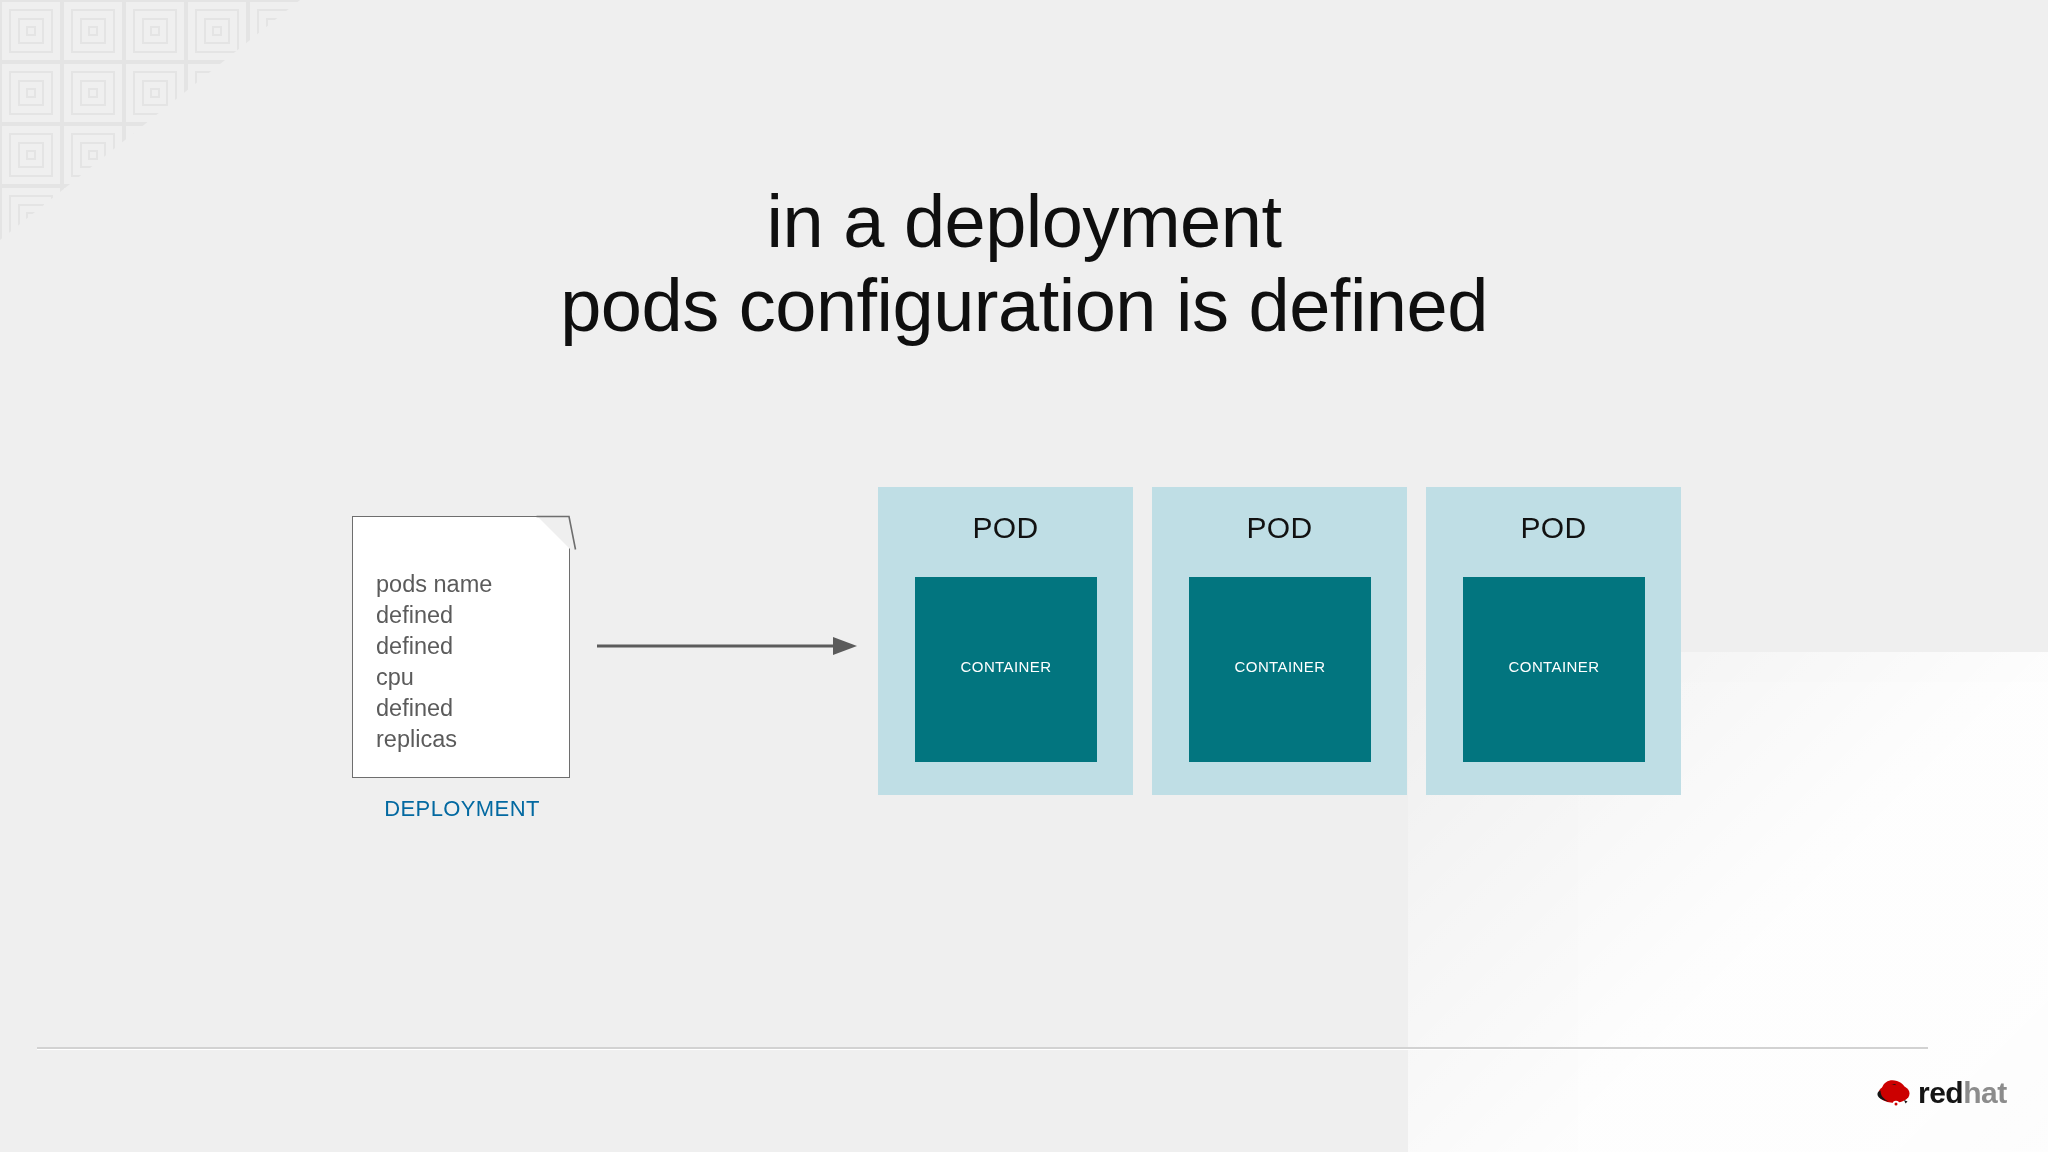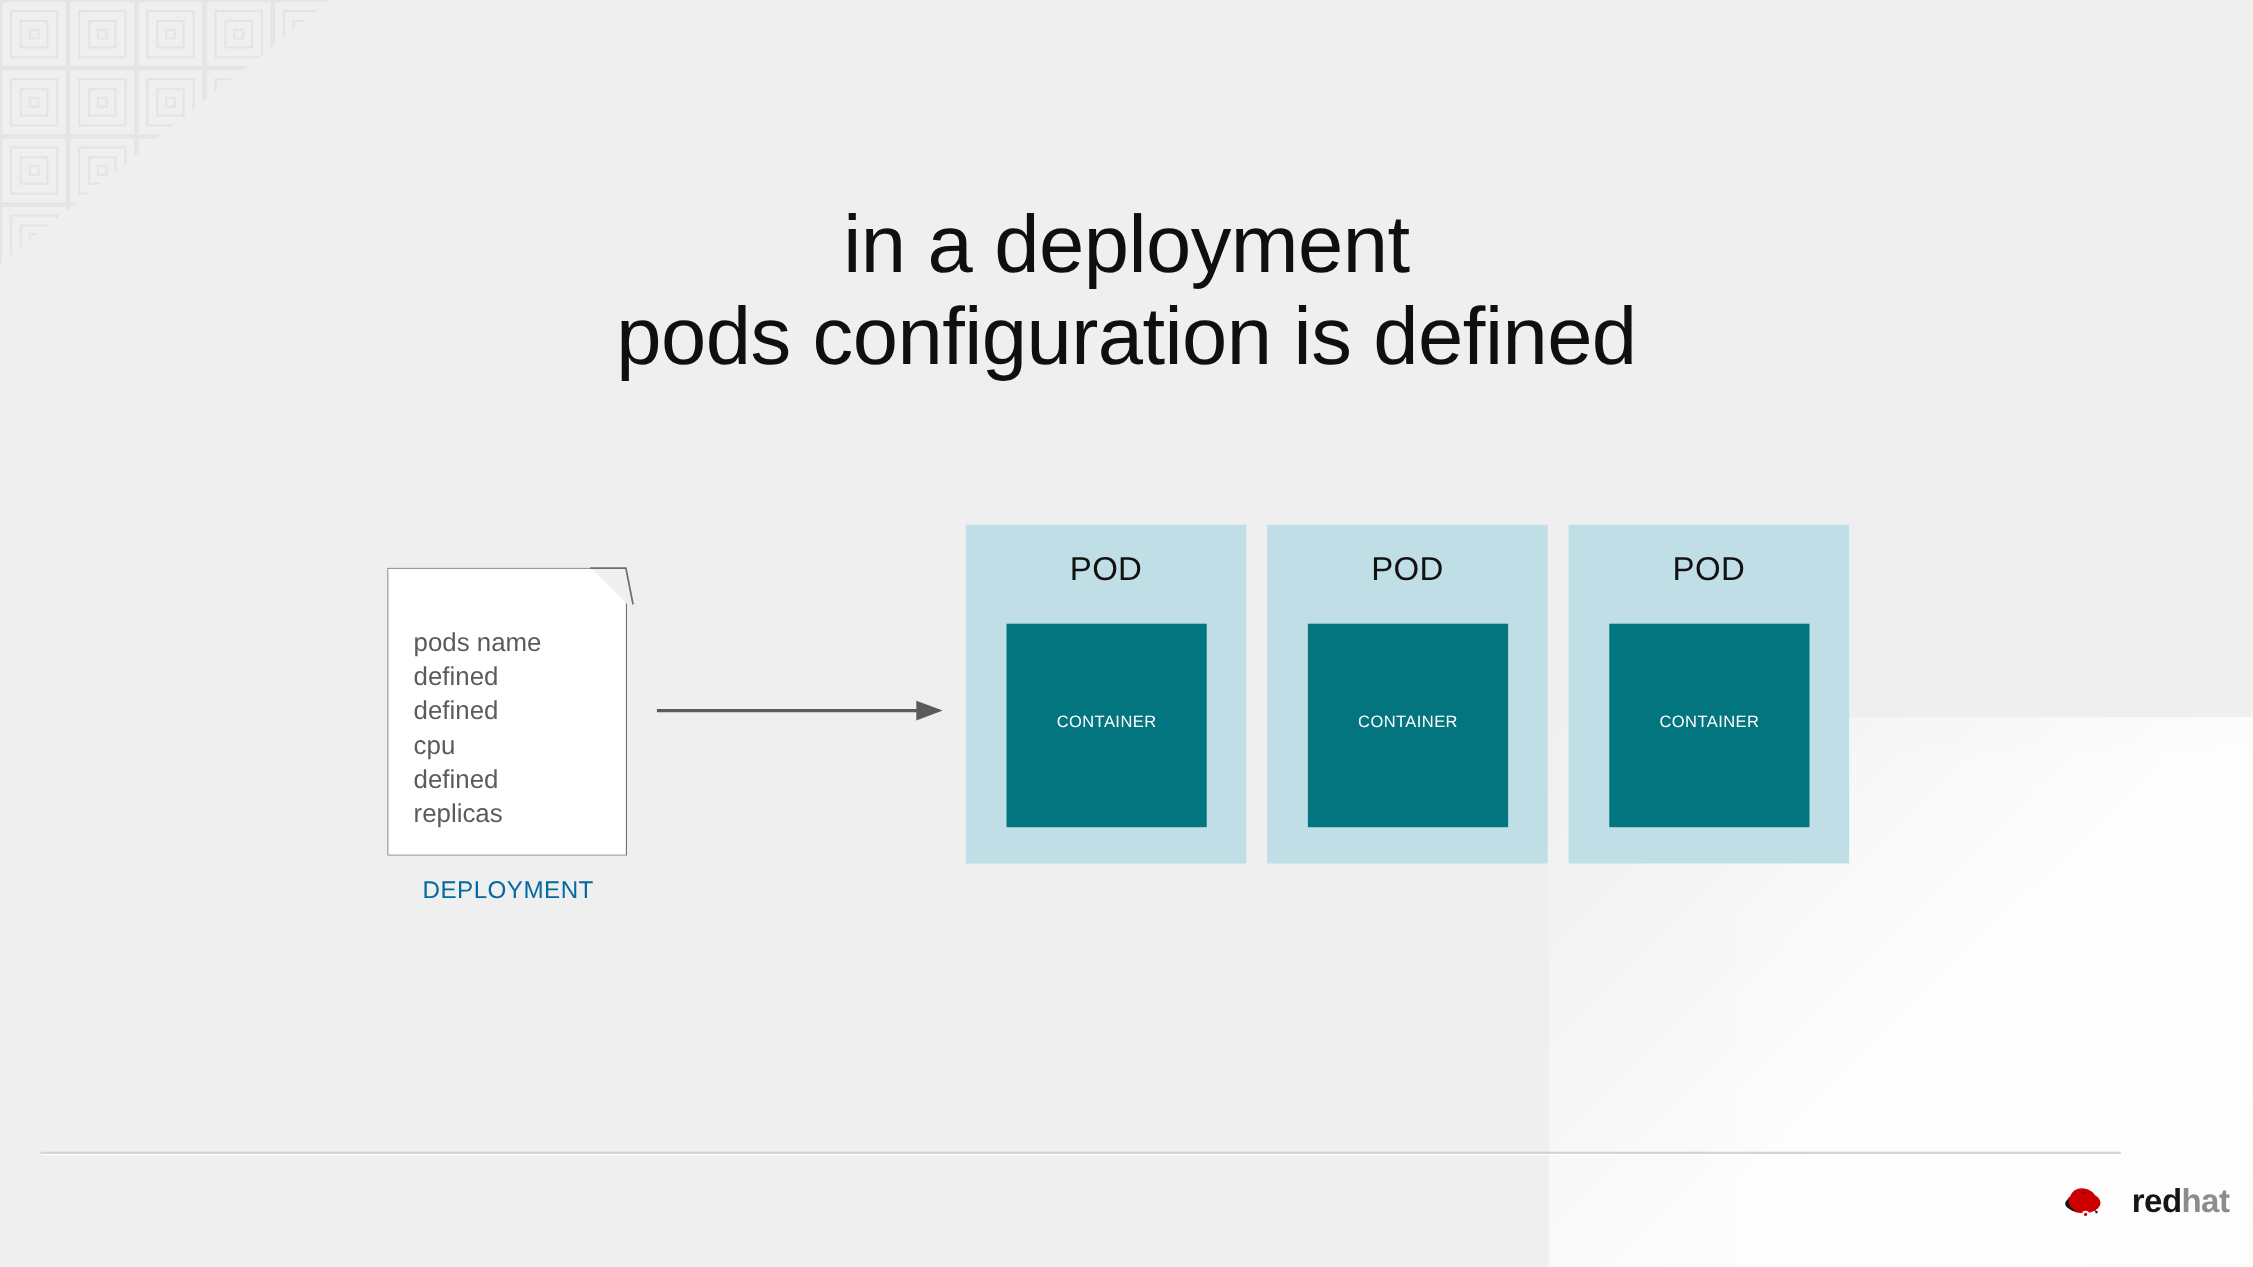--- a/index.html
+++ b/index.html
@@ -137,21 +137,21 @@
     left: 597px;
     top: 634px;
     width: 260px;
     height: 24px;
   }
 
   
   #pods {
     position: absolute;
     left: 878px;
-    top: 477px;
+    top: 487px;
     display: flex;
     gap: 19px;
   }
   .pod {
     position: relative;
     width: 255px;
     height: 308px;
     background: #bfdee5;
   }
   .pod-label {
@@ -193,21 +193,21 @@
     height: 2px;
     background: #d2d2d2;
     border-bottom: 1px solid #ffffff;
   }
   #redhat-logo {
     position: absolute;
     left: 1874px;
     top: 1078px;
     display: flex;
     align-items: center;
-    gap: 24px;
+    gap: 4px;
   }
   #redhat-wordmark {
     font-size: 30px;
     font-weight: 700;
     letter-spacing: -0.5px;
     line-height: 1;
   }
   #redhat-wordmark .w-red { color: #151515; }
   #redhat-wordmark .w-hat { color: #8c8c8c; }
 </style>

